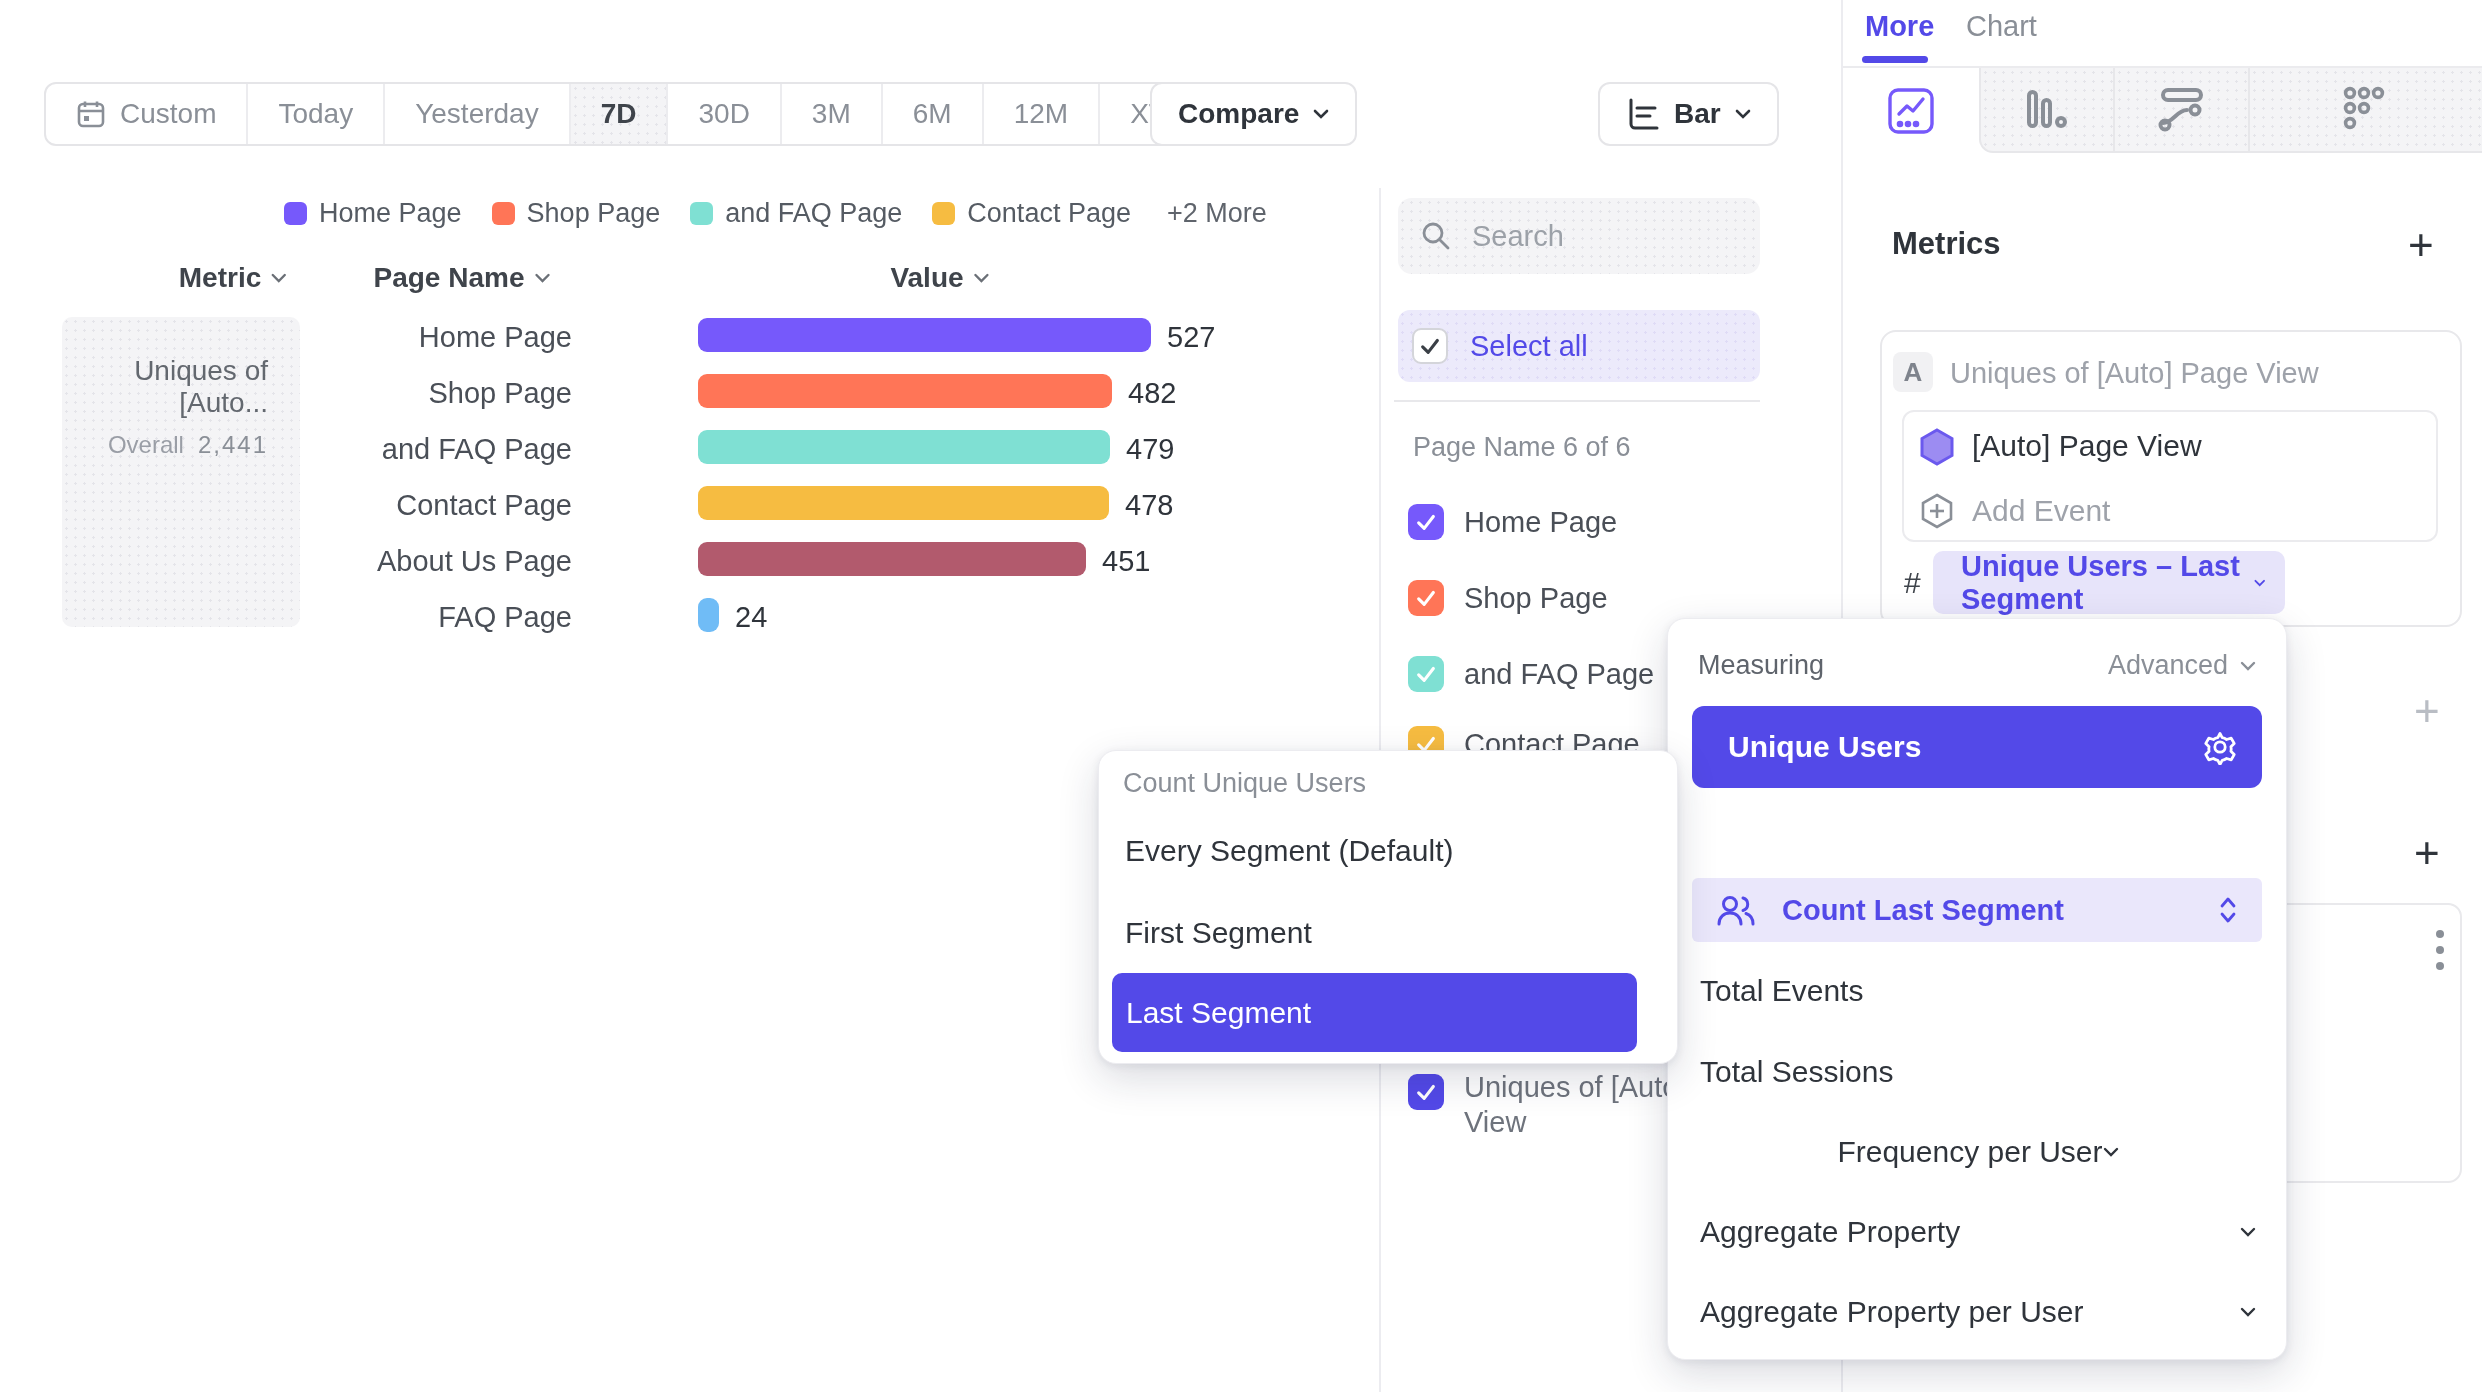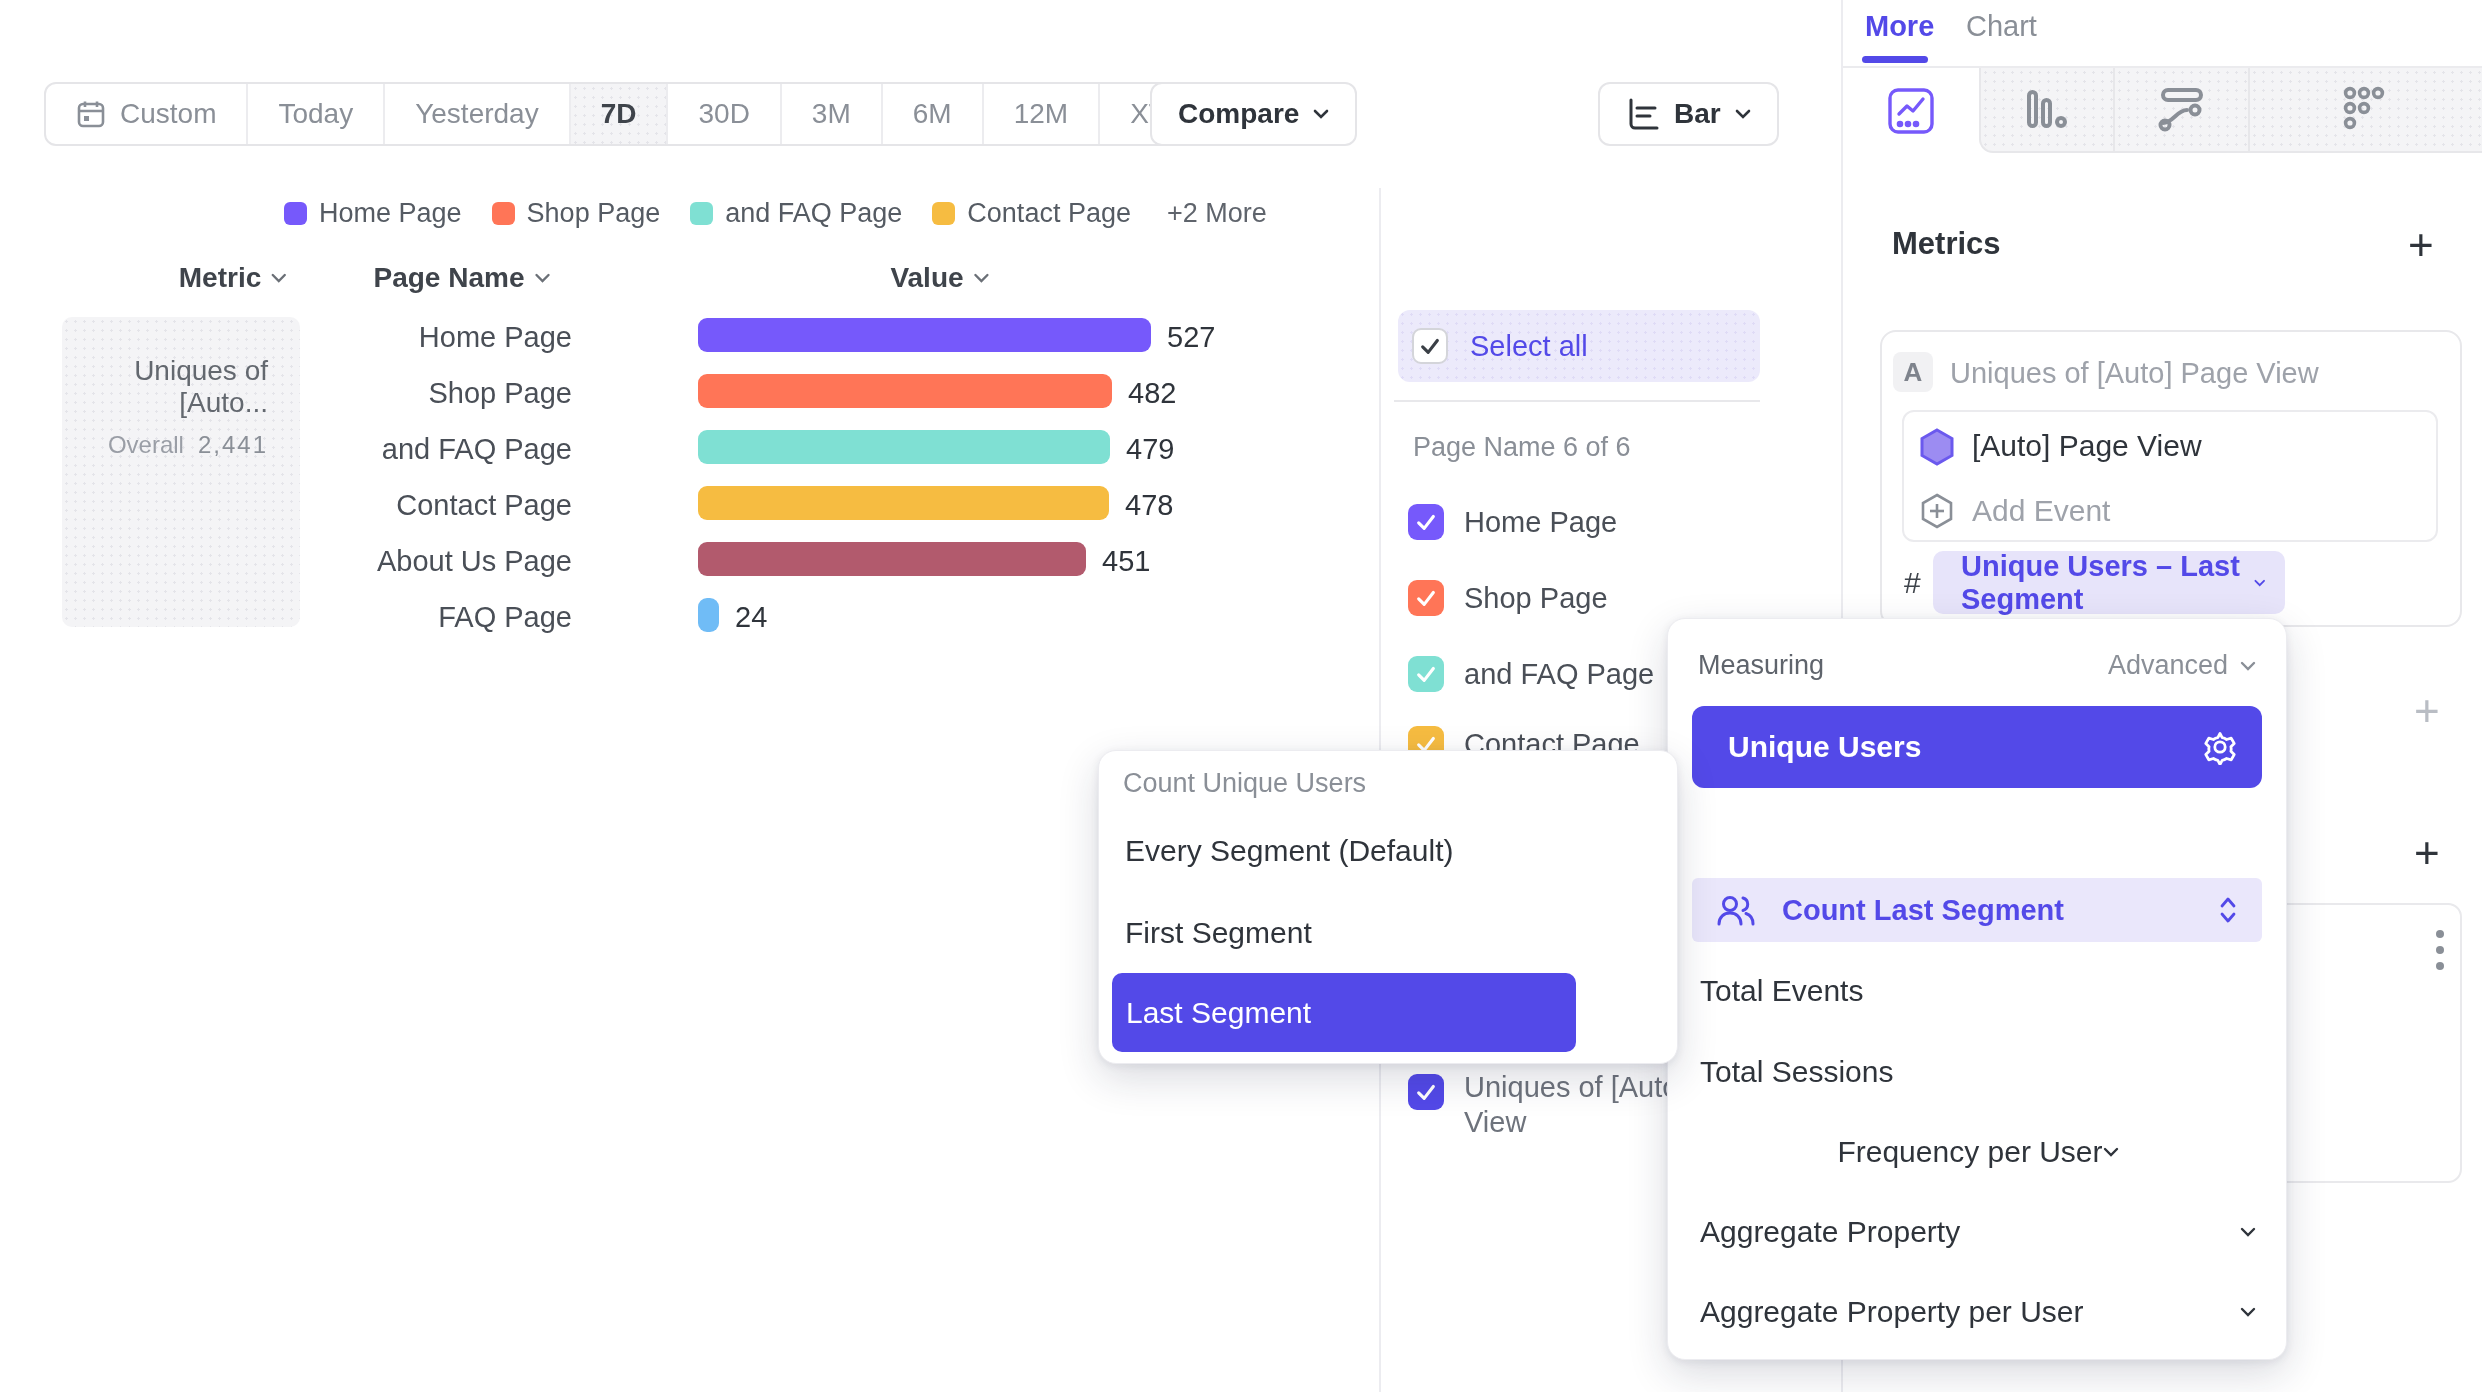--- a/index.html
+++ b/index.html
@@ -107,21 +107,21 @@
   .m-row { position:absolute; left:1692px; width:570px; height:64px; border-radius:12px;
     display:flex; align-items:center; gap:26px; padding:0 24px; cursor:pointer; }
   .m-row.bordered { border:2px solid #E3E3E7; background:#fff; }
   .m-row.lav { background:#EAE7FB;border-radius:6px; }
   .m-row .lbl { font-size:29px; color:#2F343B; flex:1; }
   .m-row.lav .lbl { color:#5349E8; font-weight:600; }
   .m-item { position:absolute; left:1700px; width:556px; display:flex; align-items:center;
     justify-content:space-between; font-size:30px; color:#2F343B; cursor:pointer; }
   .s-title { position:absolute; left:1123px; top:768px; font-size:27px; color:#8A8F97; }
   .s-opt { position:absolute; left:1125px; font-size:30px; color:#2F343B; cursor:pointer; }
-  .s-sel { left:1112px; top:973px; width:464px; height:79px; background:#5349E8; border-radius:10px;
+  .s-sel { left:1112px; top:973px; width:525px; height:79px; background:#5349E8; border-radius:10px;
     display:flex; align-items:center; padding-left:14px; cursor:pointer; position:absolute; }
   .s-sel span { color:#fff; font-size:30px; font-weight:500; }
 </style>
 </head>
 <body>
 
 <div id="stage">
 
   <div class="abs seg-wrap">
     <div class="seg">
@@ -245,20 +245,27 @@
   <div class="clabel" style="top:545px; left:242px;">About Us Page</div>
   <div class="bar" style="top: 542px; width: 388px; background: rgb(178, 90, 109);"></div>
   <div class="bval" style="top: 545px; left: 1102px;">451</div>
 
   <div class="clabel" style="top:601px; left:242px;">FAQ Page</div>
   <div class="bar" style="top: 598px; width: 21px; background: rgb(112, 188, 246);"></div>
   <div class="bval" style="top: 601px; left: 735px;">24</div>
 
   <div class="vline" style="left:1379px; top:188px; height:1204px;"></div>
 
+  <div class="abs searchbox dotty">
+    <svg width="32" height="32" viewBox="0 0 32 32" fill="none" stroke="#8A8F97" stroke-width="2.8" stroke-linecap="round">
+        <circle cx="13" cy="13" r="9"></circle>
+        <line x1="20" y1="20" x2="28" y2="28"></line>
+      </svg>
+    <span>Search</span>
+  </div>
 
   <div class="abs selectall dotty-purple">
     <div class="cb white">
       <svg width="22" height="22" viewBox="0 0 24 24" fill="none" stroke="#3A3F46" stroke-width="3.4" stroke-linecap="round" stroke-linejoin="round">
           <polyline points="4,13 10,19 20,6"></polyline>
         </svg>
     </div>
     <span>Select all</span>
   </div>
 

